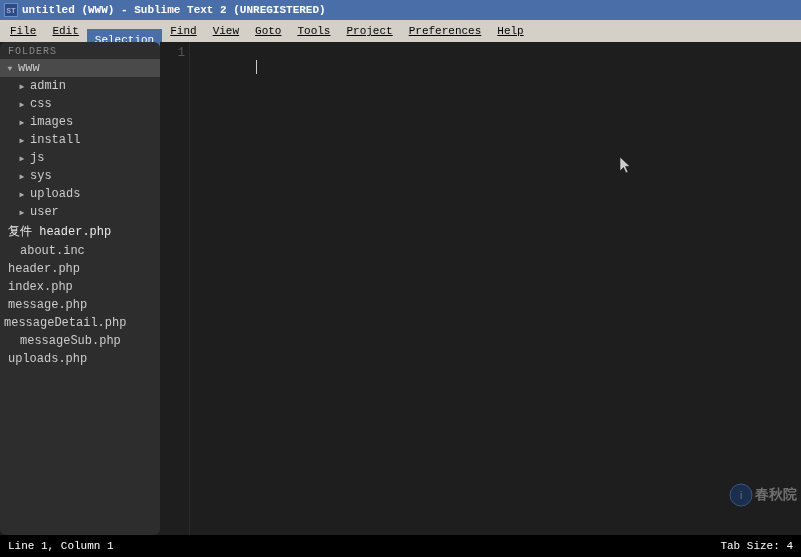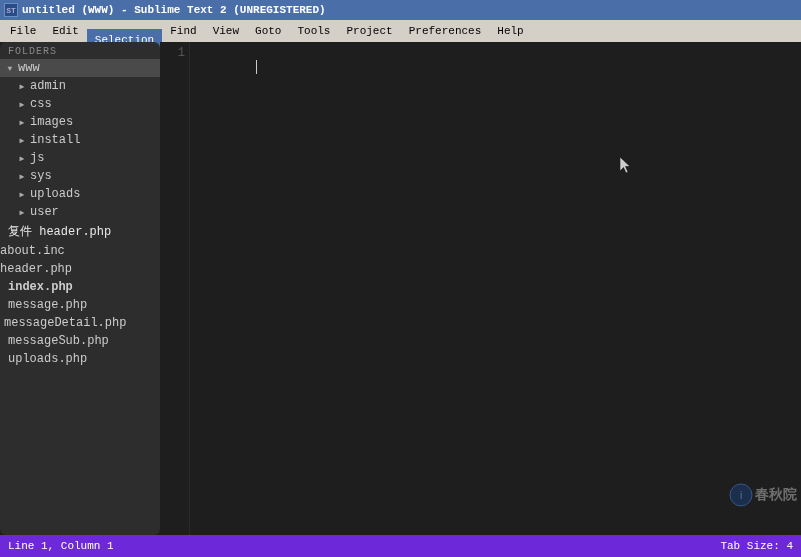--- a/index.html
+++ b/index.html
@@ -38,20 +38,21 @@
 
     
     #menu-bar {
       background: #d4d0c8;
       height: 22px;
       display: flex;
       align-items: center;
       padding: 0 2px;
       font-size: 11px;
       color: #000;
+      text-decoration: underline;
     }
     .menu-item {
       padding: 2px 8px;
       cursor: pointer;
       height: 100%;
       display: flex;
       align-items: center;
     }
     .menu-item-selection {
       background: #4a6ea8;
@@ -153,21 +154,21 @@
       background: #ccc;
       animation: blink 1s step-end infinite;
       vertical-align: text-bottom;
     }
     @keyframes blink {
       50% { opacity: 0; }
     }
 
     
     #status-bar {
-      background: #6d28d9;
+      background: #000000;
       color: #fff;
       height: 22px;
       display: flex;
       align-items: center;
       justify-content: space-between;
       padding: 0 8px;
       font-size: 11px;
     }
 
     
@@ -260,36 +261,36 @@
       <span>uploads</span>
     </div>
     <div class="folder-item" style="padding-left:16px;">
       <span class="arrow">▶</span>
       <span>user</span>
     </div>
 
     <div class="file-item special" style="padding-left:8px;">
       <span>复件 header.php</span>
     </div>
-    <div class="file-item" style="padding-left:0;">
+    <div class="file-item" style="padding-left:20px;">
       <span>about.inc</span>
     </div>
-    <div class="file-item" style="padding-left:0;">
+    <div class="file-item" style="padding-left:8px;">
       <span>header.php</span>
     </div>
-    <div class="file-item" style="padding-left:8px;font-weight:bold;">
+    <div class="file-item" style="padding-left:8px;">
       <span>index.php</span>
     </div>
     <div class="file-item" style="padding-left:8px;">
       <span>message.php</span>
     </div>
     <div class="file-item" style="padding-left:4px;">
       <span>messageDetail.php</span>
     </div>
-    <div class="file-item" style="padding-left:8px;">
+    <div class="file-item" style="padding-left:8px;margin-left:12px;">
       <span>messageSub.php</span>
     </div>
     <div class="file-item" style="padding-left:8px;">
       <span>uploads.php</span>
     </div>
   </div>
 
   <div id="editor-area">
     <div id="editor-content">
       <div id="line-numbers">

